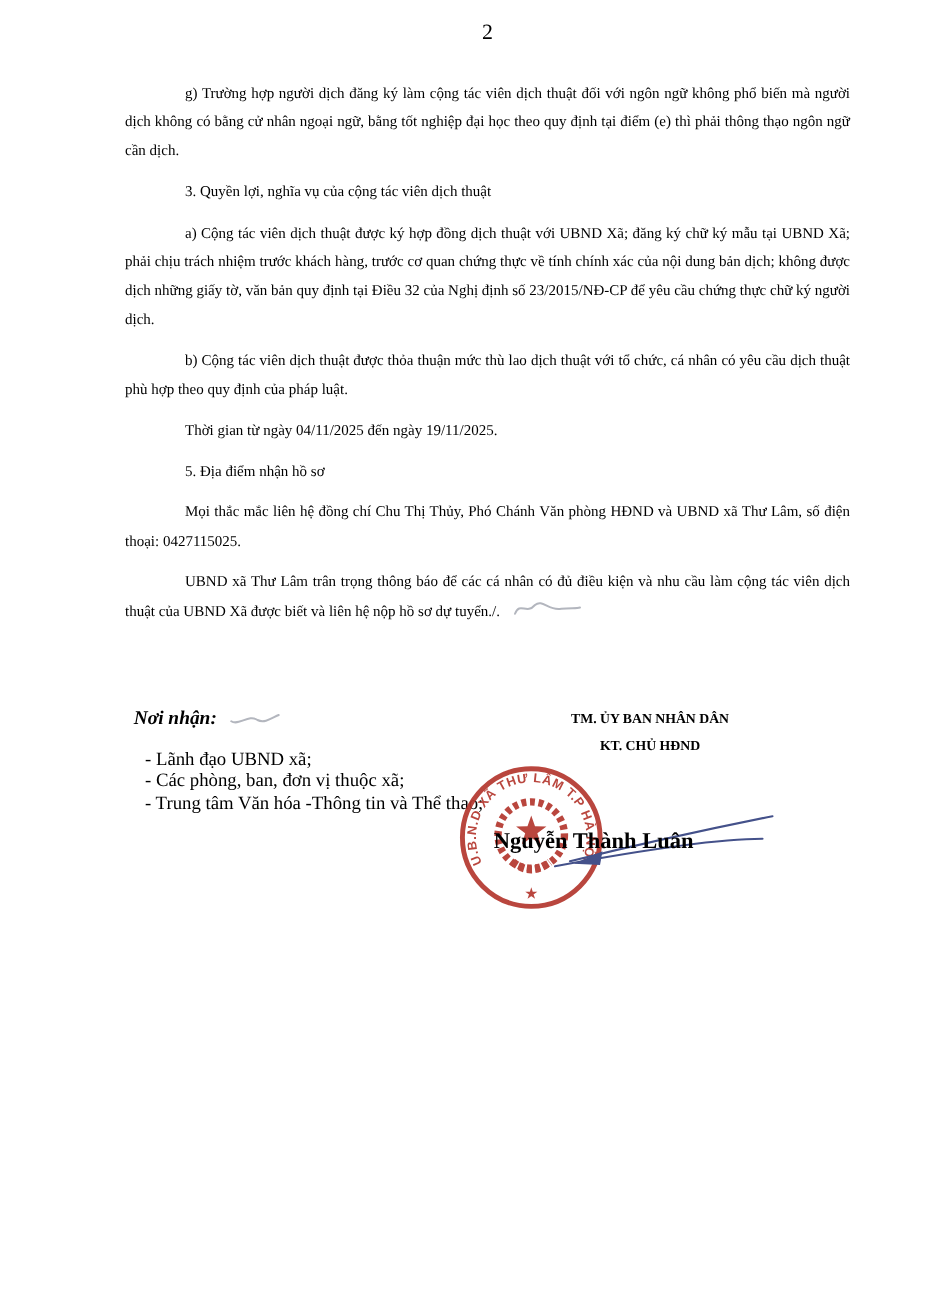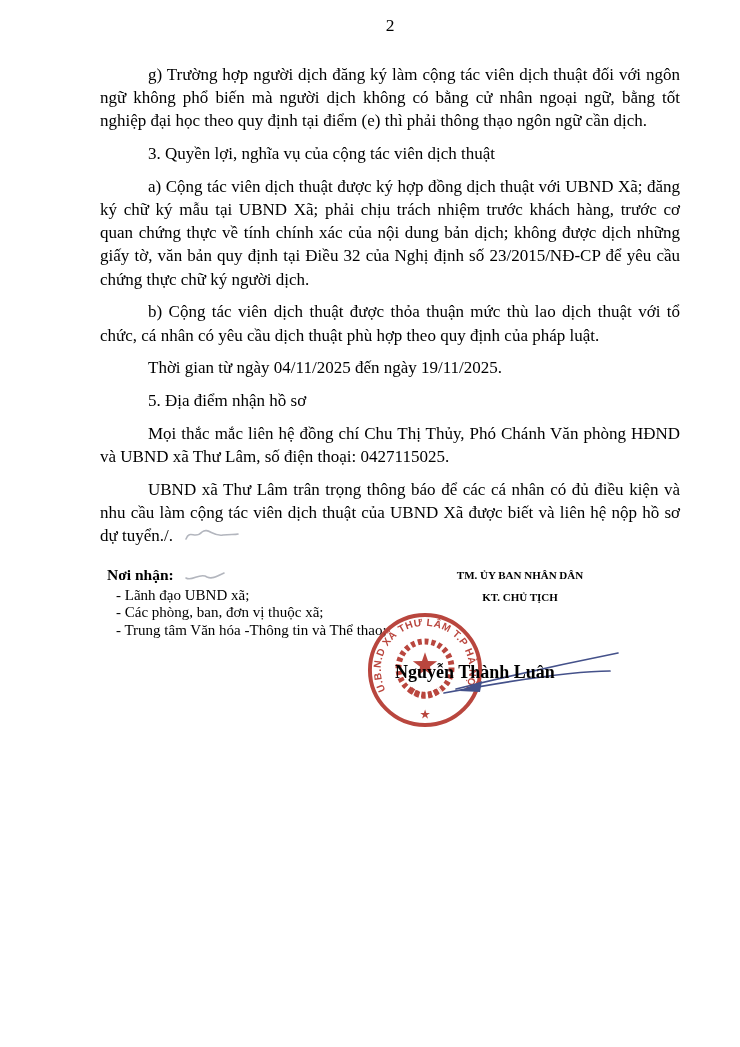--- a/index.html
+++ b/index.html
@@ -22,21 +22,21 @@
     left: 100px;
     width: 580px;
   }
   .page-number {
     text-align: center;
     font-size: 17.5px;
     line-height: 23px;
     margin-bottom: 26px;
   }
   .para, .heading {
-    font-size: 17px;
+    font-size: 12px;
     line-height: 23.2px;
     margin: 0 0 9.5px 0;
     text-indent: 48px;
   }
   .para {
     text-align: justify;
   }
   .heading {
     font-weight: normal;
     text-align: left;
@@ -52,23 +52,24 @@
   .recipients {
     position: absolute;
     left: 100px;
     top: 566px;
     width: 300px;
     font-size: 15px;
     line-height: 17.5px;
   }
   .recipients-label {
     font-weight: bold;
+    font-style: italic;
     font-size: 15.5px;
     padding-left: 7px;
-    margin-bottom: 3px;
+    margin-bottom: 16px;
   }
   .recipient-item {
     white-space: nowrap;
     margin-left: 16px;
   }
   .sign-block {
     position: absolute;
     left: 395px;
     top: 564px;
     width: 250px;
@@ -174,21 +175,21 @@
         <path d="M2,9 C8,13 16,3 23,8 C29,11 35,6 40,4"></path>
       </svg>
     </div>
     <div class="recipient-item">- Lãnh đạo UBND xã;</div>
     <div class="recipient-item">- Các phòng, ban, đơn vị thuộc xã;</div>
     <div class="recipient-item">- Trung tâm Văn hóa -Thông tin và Thể thao;</div>
   </div>
 
   <div class="sign-block">
     <div>TM. ỦY BAN NHÂN DÂN</div>
-    <div>KT. CHỦ TỊCH</div>
+    <div>KT. CHỦ HĐND</div>
   </div>
 
   <svg class="stamp" viewBox="0 0 120 120">
     <circle class="ring" cx="60" cy="60" r="56"></circle>
     <defs>
       <path id="stamp-arc" d="M 21,82.5 A 45,45 0 1 1 99,82.5" fill="none"></path>
     </defs>
     <text font-size="10.4" letter-spacing="0.6">
       <textPath href="#stamp-arc" startOffset="2">U.B.N.D XÃ THƯ LÂM T.P HÀ NỘI</textPath>
     </text>

